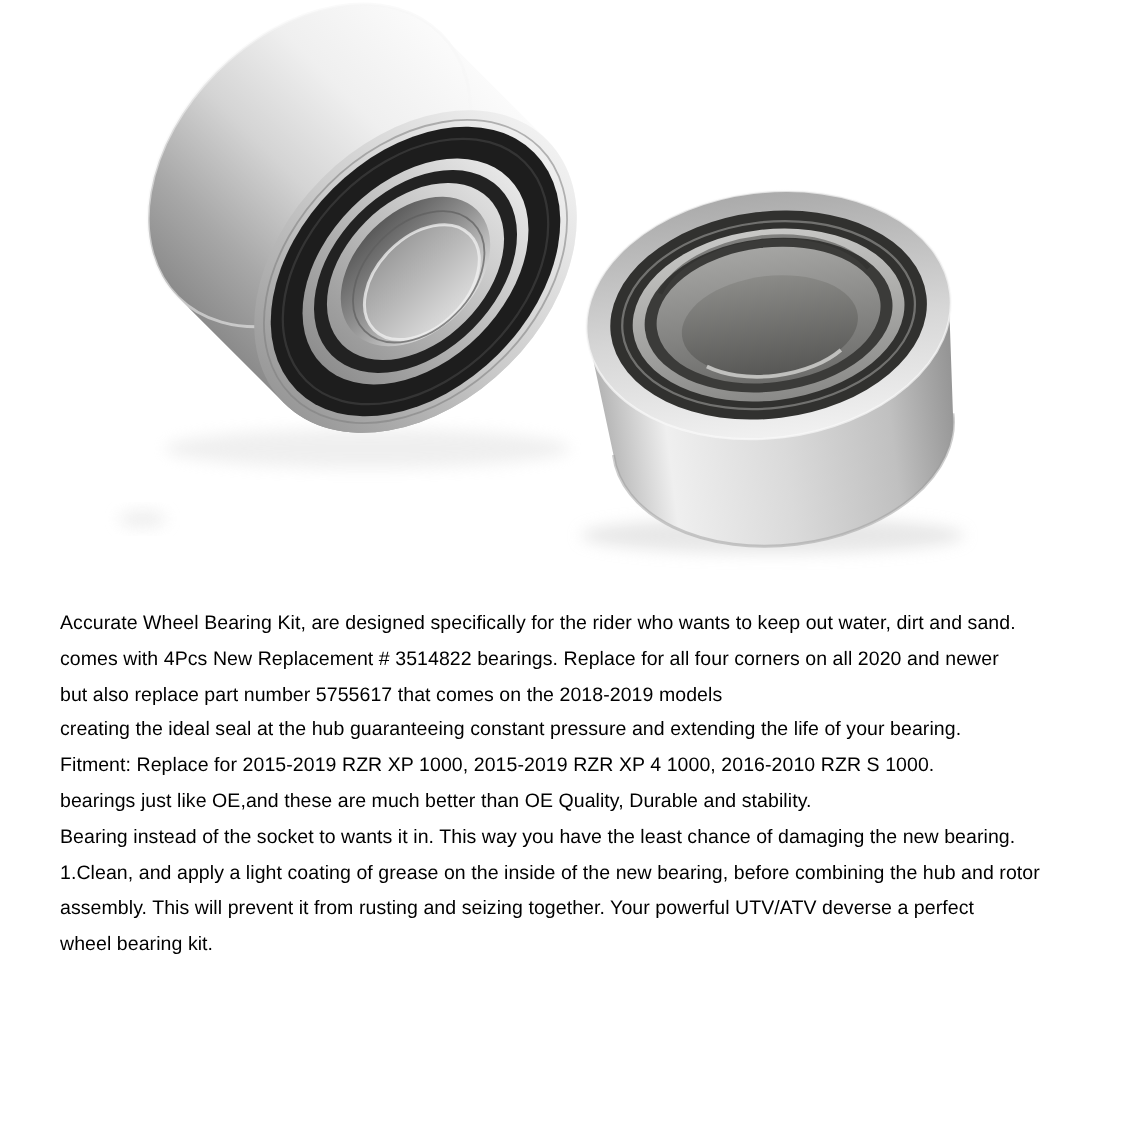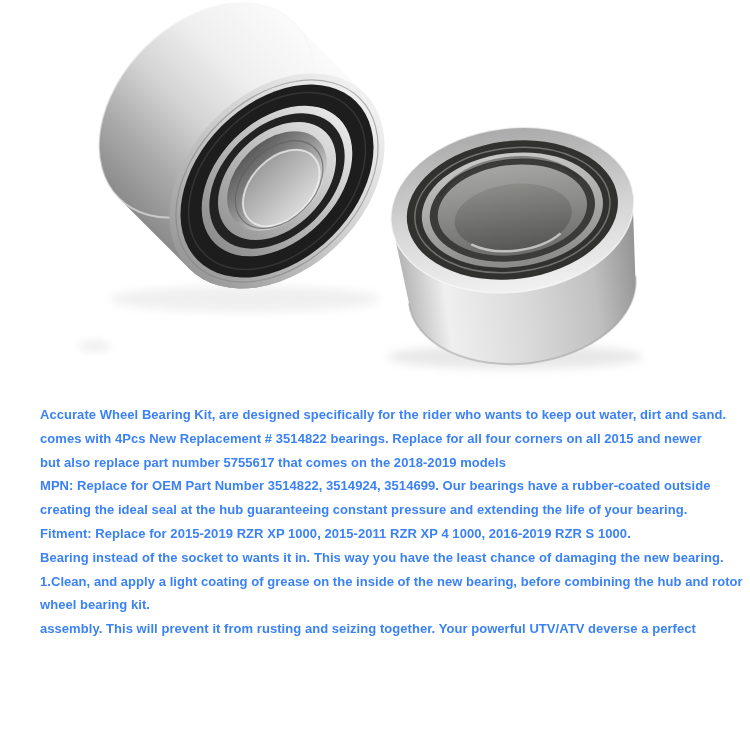--- a/index.html
+++ b/index.html
@@ -10,25 +10,24 @@
     font-family: "Liberation Sans", "DejaVu Sans", sans-serif;
     position: relative;
   }
   .page { position: absolute; top: 0; left: 0; width: 750px; height: 750px; background: #ffffff; }
   .photo-area { position: absolute; top: 0; left: 0; width: 750px; height: 400px; }
   .photo-area svg { display: block; }
   .description {
     position: absolute;
     top: 403px; left: 40px;
     width: 705px;
-    color: #3b82f6;
+    color: #000000;
     font-size: 13px;
     line-height: 23.8px;
     letter-spacing: 0.05px;
-    font-weight: bold;
   }
   .desc-line { white-space: nowrap; }
 </style>
 </head>
 <body>
 
 <div class="page">
 
   <div class="photo-area">
     <svg width="750" height="400" viewBox="0 0 750 400">
@@ -121,24 +120,24 @@
         <ellipse cx="0" cy="-5" rx="75" ry="45" fill="url(#gRwall)"></ellipse>
         <path d="M -70 -28 A 75 45 0 0 1 70 -28" fill="none" stroke="#2c2c2a" stroke-width="3" opacity="0.45"></path>
         <ellipse cx="0" cy="2" rx="59" ry="33" fill="url(#gRfloor)"></ellipse>
         <path d="M -45 24 A 59 33 0 0 0 45 24" fill="none" stroke="#cfcfcd" stroke-width="2.5" opacity="0.85"></path>
       </g>
     </svg>
   </div>
 
   <div class="description">
     <div class="desc-line">Accurate Wheel Bearing Kit, are designed specifically for the rider who wants to keep out water, dirt and sand.</div>
-    <div class="desc-line">comes with 4Pcs New Replacement # 3514822 bearings. Replace for all four corners on all 2015 and newer</div>
+    <div class="desc-line">comes with 4Pcs New Replacement # 3514822 bearings. Replace for all four corners on all 2020 and newer</div>
     <div class="desc-line">but also replace part number 5755617 that comes on the 2018-2019 models</div>
-    <div class="desc-line">MPN: Replace for OEM Part Number 3514822, 3514924, 3514699. Our bearings have a rubber-coated outside</div>
     <div class="desc-line">creating the ideal seal at the hub guaranteeing constant pressure and extending the life of your bearing.</div>
-    <div class="desc-line">Fitment: Replace for 2015-2019 RZR XP 1000, 2015-2011 RZR XP 4 1000, 2016-2019 RZR S 1000.</div>
+    <div class="desc-line">Fitment: Replace for 2015-2019 RZR XP 1000, 2015-2019 RZR XP 4 1000, 2016-2010 RZR S 1000.</div>
+    <div class="desc-line">bearings just like OE,and these are much better than OE Quality, Durable and stability.</div>
     <div class="desc-line">Bearing instead of the socket to wants it in. This way you have the least chance of damaging the new bearing.</div>
     <div class="desc-line">1.Clean, and apply a light coating of grease on the inside of the new bearing, before combining the hub and rotor</div>
+    <div class="desc-line">assembly. This will prevent it from rusting and seizing together. Your powerful UTV/ATV deverse a perfect</div>
     <div class="desc-line">wheel bearing kit.</div>
-    <div class="desc-line">assembly. This will prevent it from rusting and seizing together. Your powerful UTV/ATV deverse a perfect</div>
   </div>
 
 </div>
 
 </body></html>

